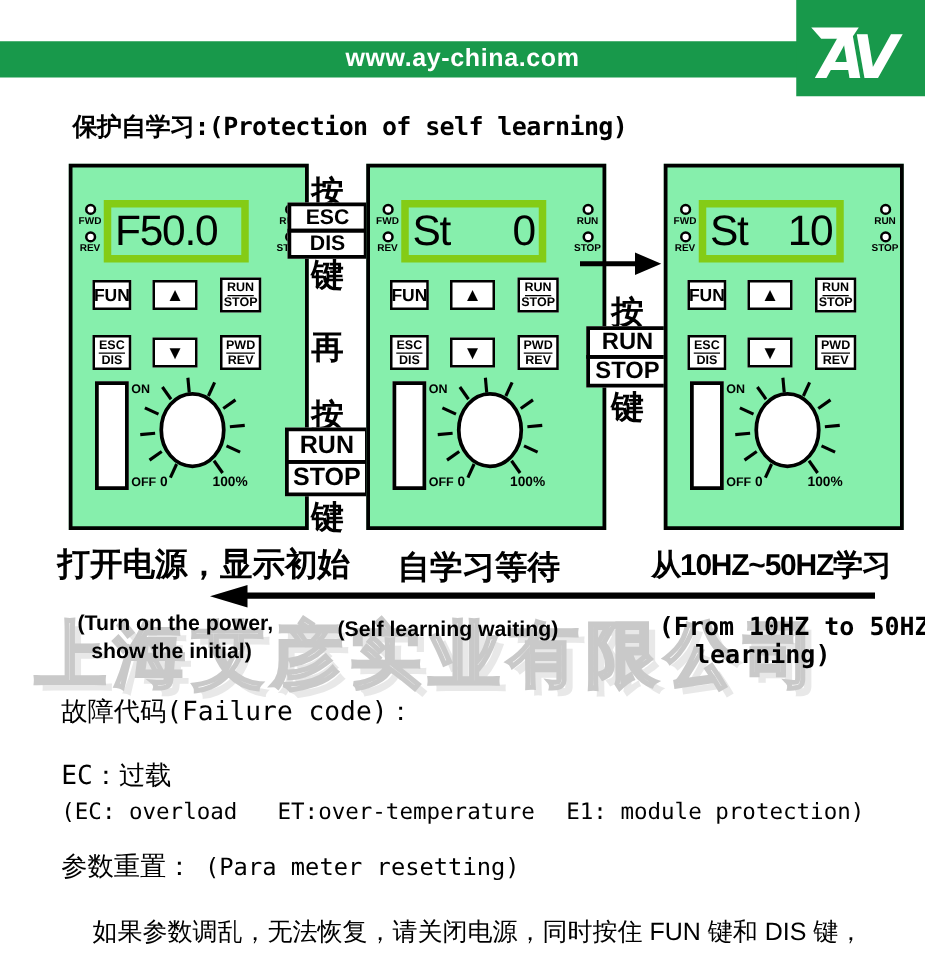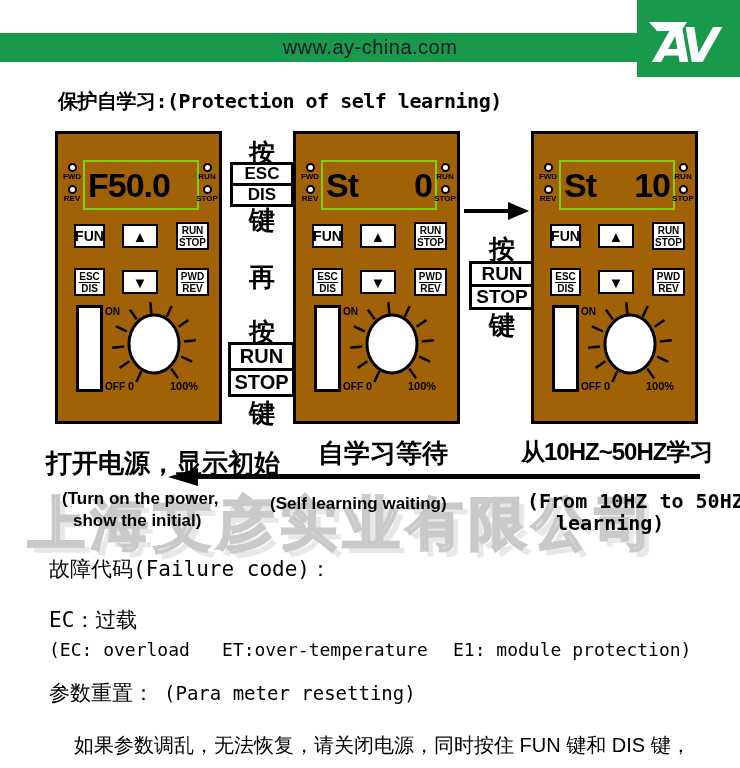--- a/index.html
+++ b/index.html
@@ -4,36 +4,36 @@
 <style>
   * { margin:0; padding:0; box-sizing:border-box; }
   html,body { background:#fff; }
   #page {
     position:relative; width:740px; height:768px; background:#fff;
     font-family:"Liberation Sans", sans-serif; overflow:hidden;
   }
   
   .green-bar { position:absolute; left:0; top:33px; width:740px; height:29px;
     background:var(--green,#18994b); display:flex; align-items:center; justify-content:center; z-index:2; }
-  .url { color:#0f172a; font-weight:normal; font-size:20px; letter-spacing:.5px; }
+  .url { color:#ffffff; font-weight:bold; font-size:20px; letter-spacing:.5px; }
   .logo-box { position:absolute; left:637px; top:0; width:103px; height:77px;
     background:var(--green,#18994b); z-index:3; }
   
   .title { position:absolute; left:58px; top:88px; font-family:"DejaVu Sans Mono", monospace;
     font-weight:bold; font-size:20px; letter-spacing:-0.5px; color:#000; white-space:nowrap; z-index:2;}
   
-  .panel { position:absolute; top:131px; width:167px; height:293px; border:3px solid #000; background:#a16207; z-index:2; }
+  .panel { position:absolute; top:131px; width:192px; height:293px; border:3px solid #000; background:#86efac; z-index:2; }
   .led-col { position:absolute; top:29px; width:22px; display:flex; flex-direction:column; align-items:center; }
   .led-left  { left:3px; }
   .led-right { right:1px; }
   .led { width:9px; height:9px; border:2px solid #000; border-radius:50%; background:#fff; display:block; }
   .led-label { font-size:8px; font-weight:bold; line-height:10px; margin-bottom:3px; }
-  .display { position:absolute; left:25px; top:26px; width:116px; height:50px; border:2px solid #84cc16;
+  .display { position:absolute; left:25px; top:26px; width:116px; height:50px; border:6px solid #84cc16;
     display:flex; justify-content:space-between; align-items:center; padding:0 3px;
-    font-weight:bold; font-size:34px; letter-spacing:-1px; white-space:nowrap; overflow:hidden; }
+    font-weight:normal; font-size:34px; letter-spacing:-1px; white-space:nowrap; overflow:hidden; }
   .btn { position:absolute; border:2.5px solid #000; display:flex; align-items:center; justify-content:center;
     font-weight:bold; background:#fff; }
   .b-fun { left:16px; top:90px; width:31px; height:24px; font-size:14px; }
   .b-up, .b-down { left:64px; width:36px; height:24px; font-size:15px; }
   .b-up { top:90px; } .b-down { top:136px; }
   .frac { flex-direction:column; justify-content:center; font-size:10px; line-height:11px; }
   .frac span:first-child { border-bottom:1.5px solid #000; }
   .b-runstop { left:118px; top:88px; width:33px; height:28px; }
   .b-escdis  { left:16px;  top:134px; width:31px; height:28px; }
   .b-pwdrev  { left:118px; top:134px; width:33px; height:28px; }
@@ -63,21 +63,21 @@
   .s2-key    { left:468px; top:308px; width:68px; }
   
   .arrow2-bar  { position:absolute; left:464px; top:209px; width:46px; height:4px; background:#000; z-index:2;}
   .arrow2-head { position:absolute; left:508px; top:202px; width:0; height:0;
     border-top:9px solid transparent; border-bottom:9px solid transparent; border-left:21px solid #000; z-index:2;}
   .bigarrow-bar  { position:absolute; left:196px; top:474px; width:504px; height:5px; background:#000; z-index:2;}
   .bigarrow-head { position:absolute; left:168px; top:468px; width:0; height:0;
     border-top:9px solid transparent; border-bottom:9px solid transparent; border-right:30px solid #000; z-index:2;}
   
   .cap-cn { position:absolute; font-weight:bold; font-size:26px; white-space:nowrap; z-index:2; }
-  .cap1 { left:46px;  top:434px;margin-top:12px; }
+  .cap1 { left:46px;  top:434px; }
   .cap2 { left:318px; top:436px; }
   .cap3 { left:521px; top:436px; font-size:24px; letter-spacing:-1px; }
   .cap-en { position:absolute; font-weight:bold; font-size:17px; white-space:nowrap; z-index:2; }
   .cap-en-mono { font-family:"DejaVu Sans Mono", monospace; font-size:20px; }
   .en1a { left:62px;  top:489px; } .en1b { left:73px;  top:511px; }
   .en2  { left:270px; top:494px; }
   .en3a { left:527px; top:489px; } .en3b { left:556px; top:511px; }
   
   .watermark { position:absolute; left:28px; top:486px; width:712px; font-size:57px; font-weight:bold;
     letter-spacing:6px; white-space:nowrap; color:transparent;

